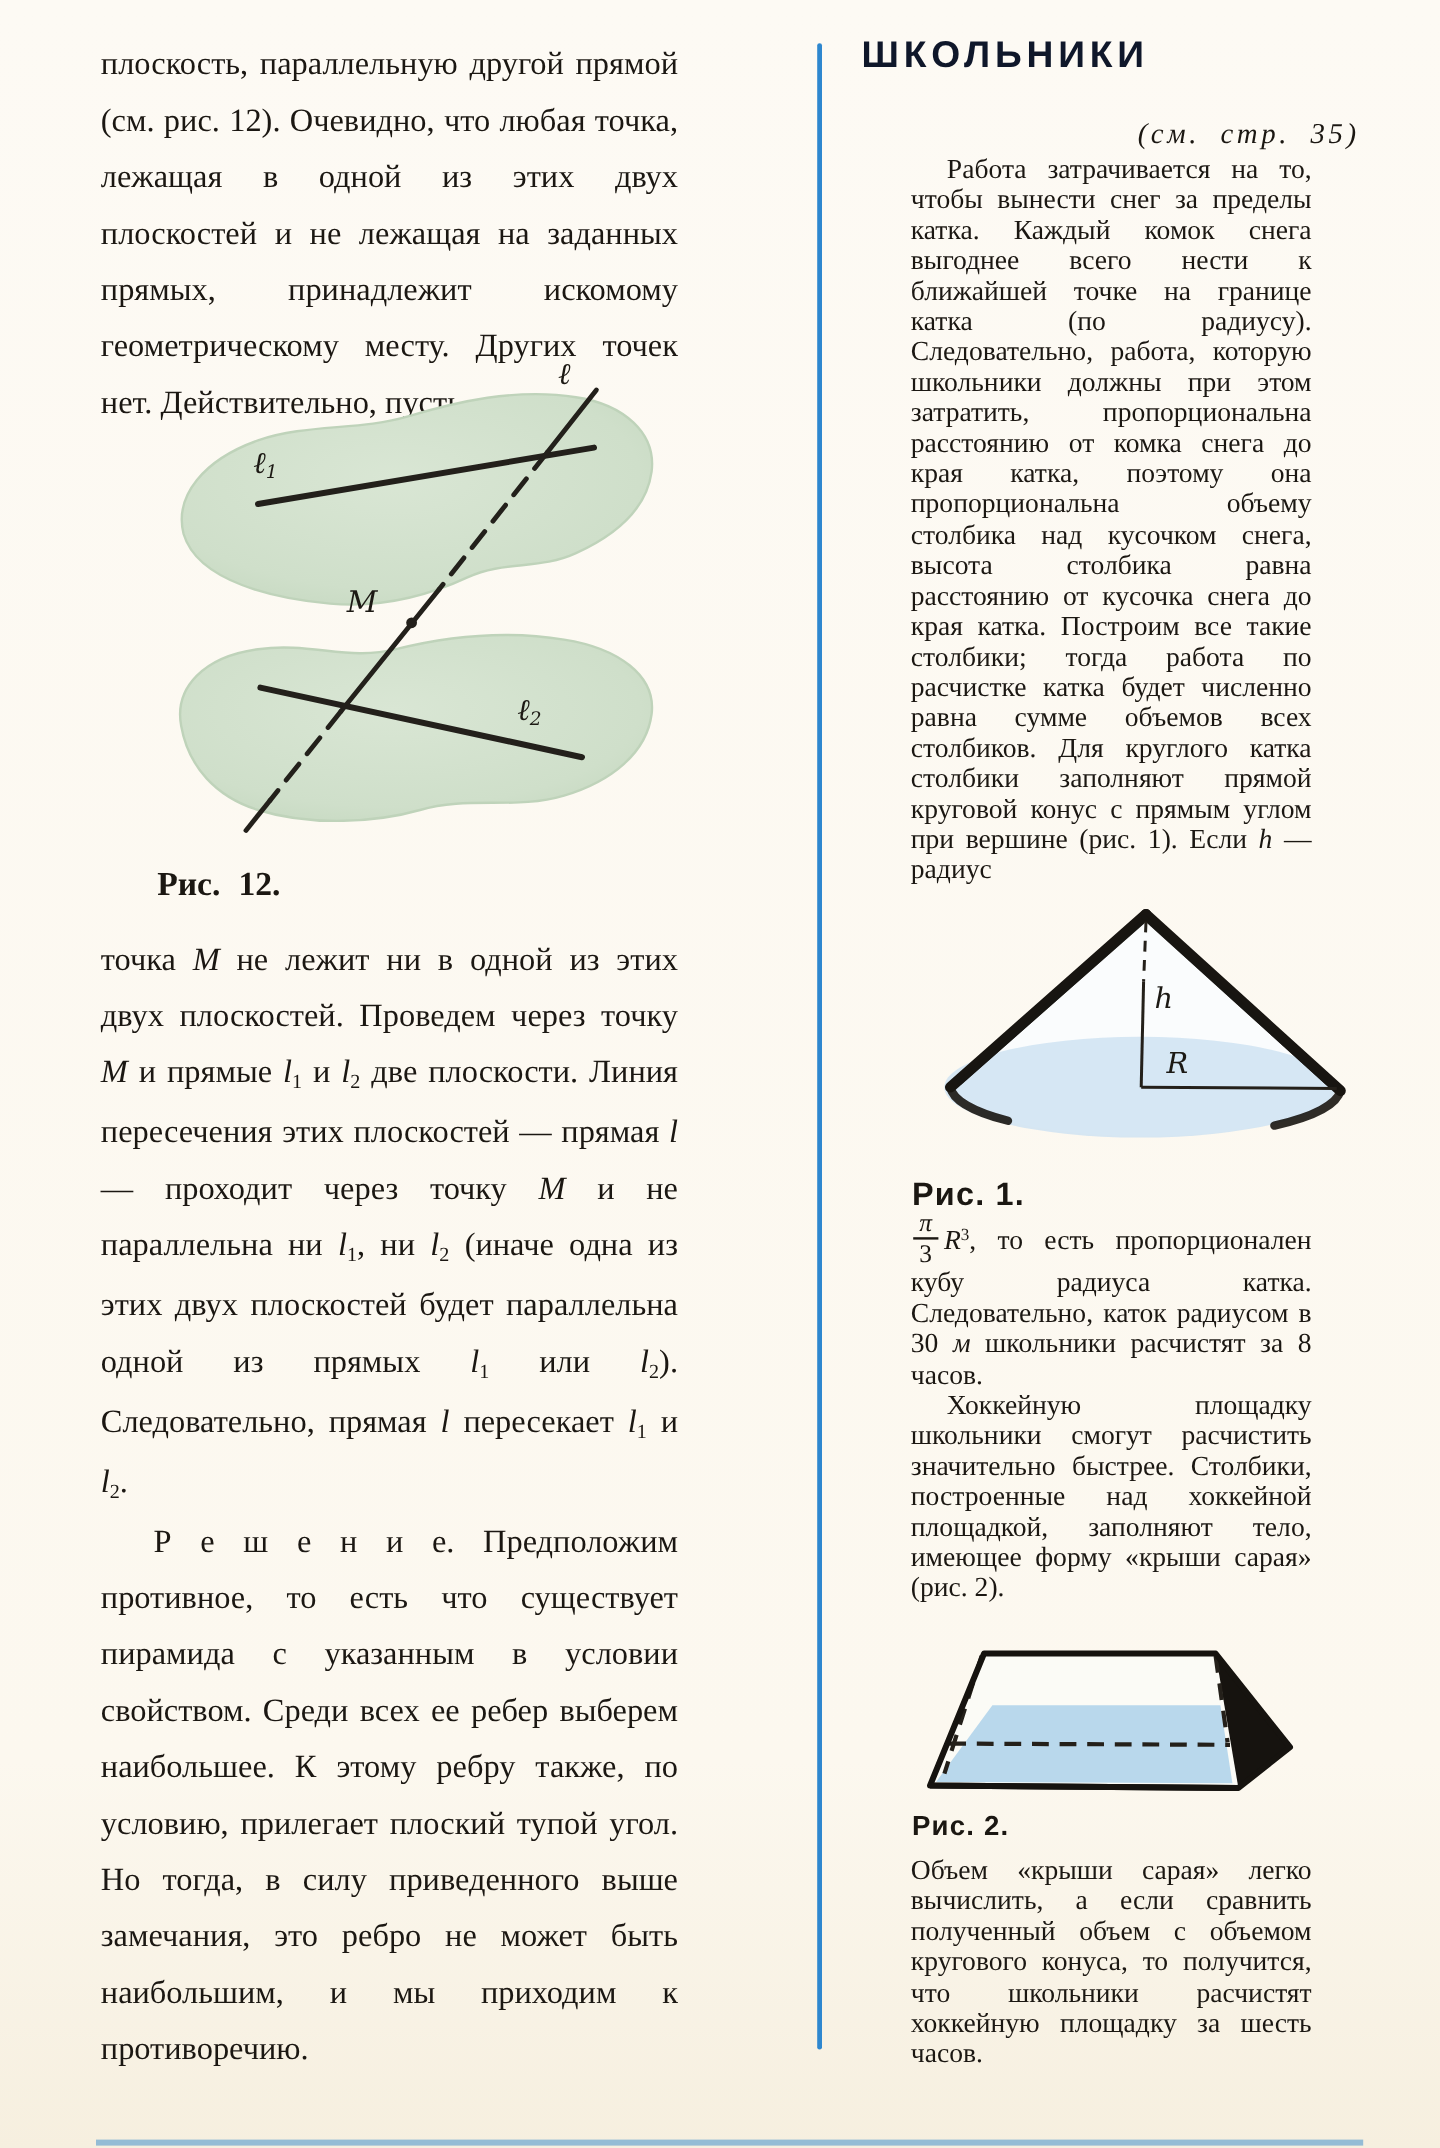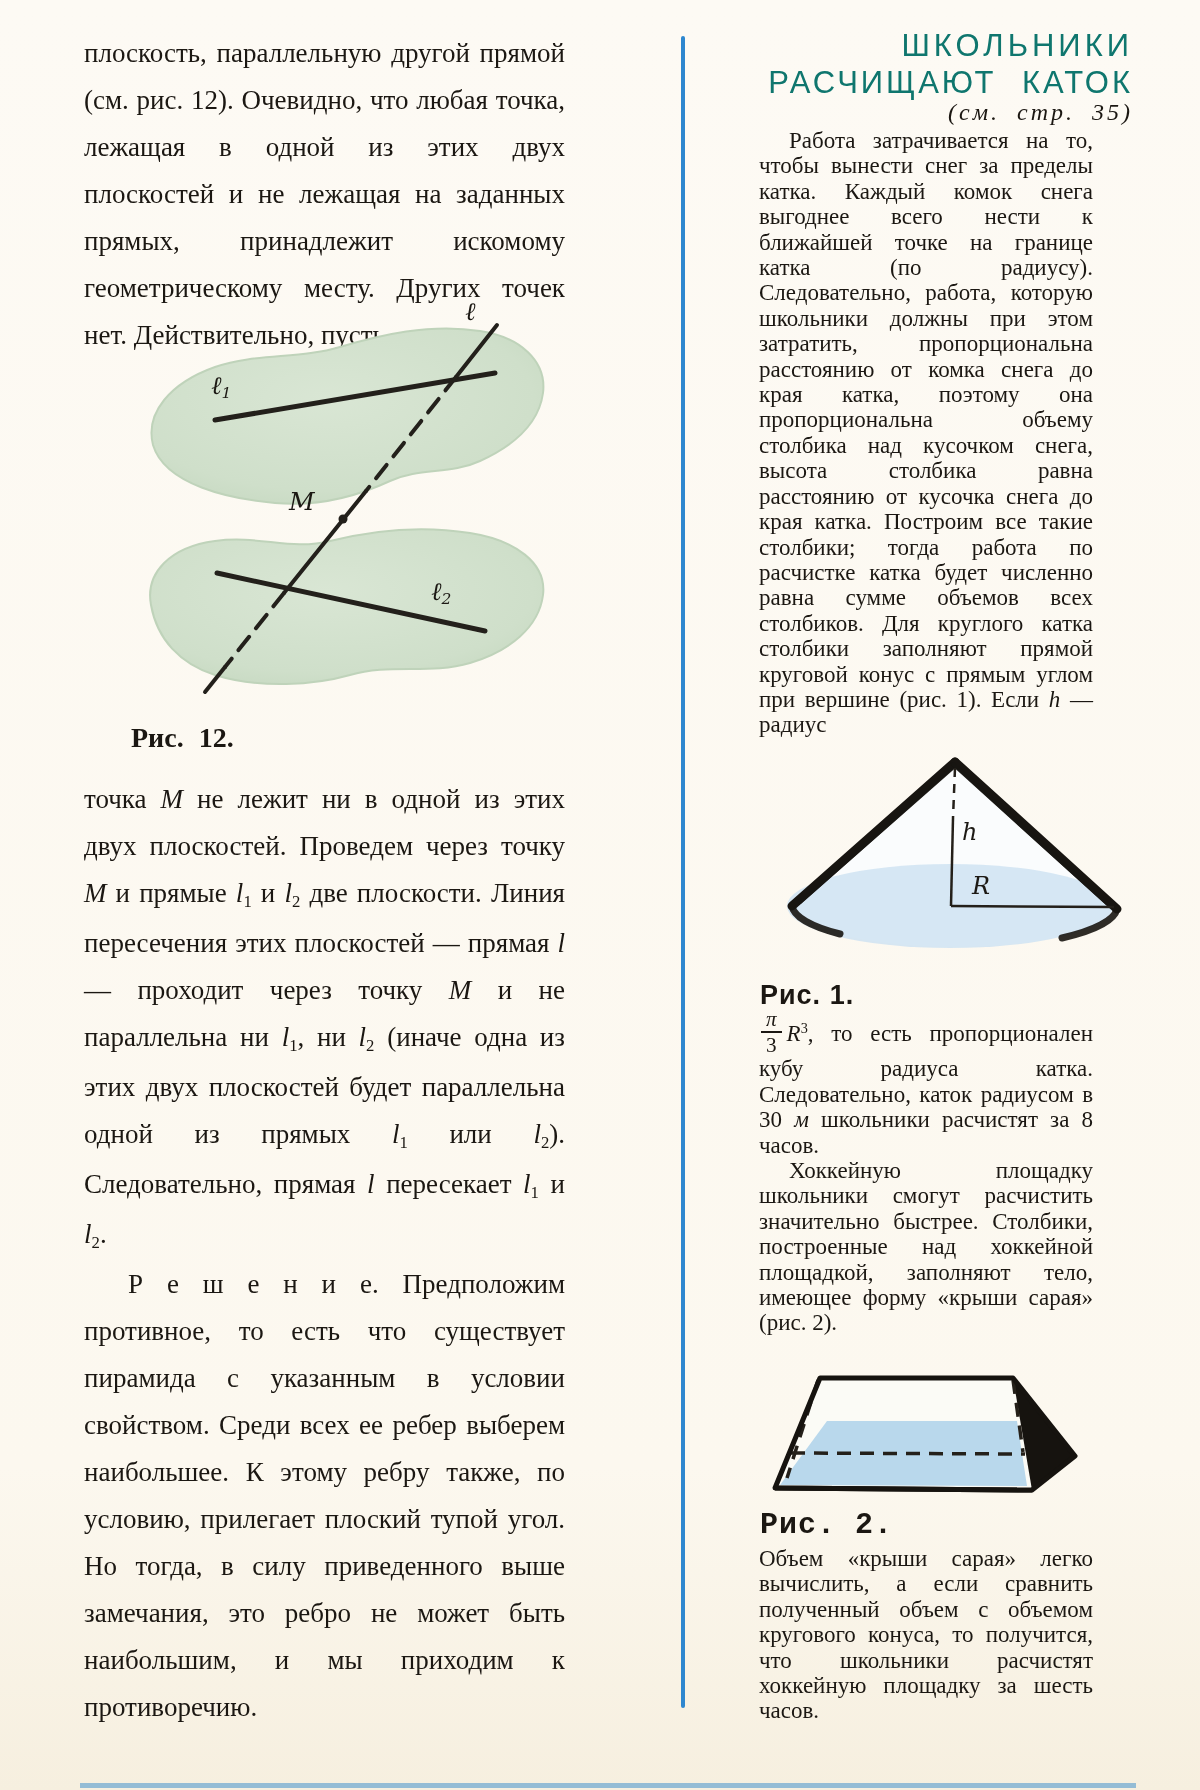--- a/index.html
+++ b/index.html
@@ -24,32 +24,32 @@
   .ind-r{text-indent:30px;}
   .it{font-style:italic;}
   .bd{font-weight:bold;}
   sub{font-size:62%;vertical-align:baseline;position:relative;top:0.28em;}
   sup{font-size:62%;vertical-align:baseline;position:relative;top:-0.55em;}
   .frac{display:inline-block;vertical-align:-0.55em;text-align:center;line-height:1.05;font-size:0.92em;margin:0 5px 0 2px;}
   .frac .num{display:block;border-bottom:2px solid #1b1712;padding:0 5px 1px;font-style:italic;}
   .frac .den{display:block;padding-top:1px;}
 
   
-  #heading{position:absolute;left:718px;top:28px;width:415px;text-align:right;
-    font-family:"Liberation Sans",sans-serif;font-weight:400;color:#0f766e;}
+  #heading{position:absolute;left:718px;top:28px;width:415px;text-align:left;
+    font-family:"Liberation Sans",sans-serif;font-weight:700;color:#0f172a;}
   #heading .h1{font-size:31px;letter-spacing:4px;}
   #heading .h2{font-size:31px;letter-spacing:3px;word-spacing:14px;margin-top:1px;}
   #subtitle{position:absolute;left:718px;top:99px;width:415px;text-align:right;
     font-style:italic;font-size:24px;letter-spacing:3px;word-spacing:8px;}
 
   
   .figcap{position:absolute;font-weight:bold;}
   #cap12{left:84px;top:722px;font-size:28px;font-family:"Liberation Serif",serif;word-spacing:8px;margin-left:47px;}
   #cap1{left:760px;top:980px;font-size:27px;font-family:"Liberation Sans",sans-serif;letter-spacing:1px;}
-  #cap2{left:760px;top:1508px;font-size:30px;font-family:Liberation Mono, monospace;letter-spacing:1px;}
+  #cap2{left:760px;top:1508px;font-size:23px;font-family:Liberation Sans, sans-serif;letter-spacing:1px;}
 
   
   .fig{position:absolute;}
   #fig12{left:75px;top:295px;width:540px;height:410px;}
   #fig1{left:770px;top:756px;width:360px;height:228px;}
   #fig2{left:755px;top:1368px;width:330px;height:138px;}
   .figlabel{position:absolute;font-style:italic;font-family:"DejaVu Serif","Liberation Serif",serif;
     font-size:25px;color:#1c1914;}
 
   
@@ -100,21 +100,20 @@
 
   <div class="lpar" style="top:776px">
     <p><span>точка </span><span class="it">M</span><span> не лежит ни в одной из этих двух плоскостей. Проведем через точку </span><span class="it">M</span><span> и прямые </span><span class="it">l</span><sub>1</sub><span> и </span><span class="it">l</span><sub>2</sub><span> две плоскости. Линия пересечения этих плоскостей — прямая </span><span class="it">l</span><span> — проходит через точку </span><span class="it">M</span><span> и не параллельна ни </span><span class="it">l</span><sub>1</sub><span>, ни </span><span class="it">l</span><sub>2</sub><span> (иначе одна из этих двух плоскостей будет параллельна одной из прямых </span><span class="it">l</span><sub>1</sub><span> или </span><span class="it">l</span><sub>2</sub><span>). Следовательно, прямая </span><span class="it">l</span><span> пересекает </span><span class="it">l</span><sub>1</sub><span> и </span><span class="it">l</span><sub>2</sub><span>.</span></p>
     <p class="ind-l">Р е ш е н и е.  Предположим противное, то есть что существует пирамида с указанным в условии свойством. Среди всех ее ребер выберем наибольшее. К этому ребру также, по условию, прилегает плоский тупой угол. Но тогда, в силу приведенного выше замечания, это ребро не может быть наибольшим, и мы приходим к противоречию.</p>
   </div>
 
   <div id="rule"></div>
 
   <div id="heading">
     <div class="h1">ШКОЛЬНИКИ</div>
-    <div class="h2">РАСЧИЩАЮТ КАТОК</div>
   </div>
   <div id="subtitle">(см. стр. 35)</div>
 
   <div class="rpar" style="top:128px">
     <p class="ind-r"><span>Работа затрачивается на то, чтобы вынести снег за пределы катка. Каждый комок снега выгоднее всего нести к ближайшей точке на границе катка (по радиусу). Следовательно, работа, которую школьники должны при этом затратить, пропорциональна расстоянию от комка снега до края катка, поэтому она пропорциональна объему столбика над кусочком снега, высота столбика равна расстоянию от кусочка снега до края катка. Построим все такие столбики; тогда работа по расчистке катка будет численно равна сумме объемов всех столбиков. Для круглого катка столбики заполняют прямой круговой конус с прямым углом при вершине (рис. 1). Если </span><span class="it">h</span><span> — радиус</span></p>
   </div>
 
   <div class="fig" id="fig1">
     <svg width="360" height="228" viewBox="0 0 360 228">
 

